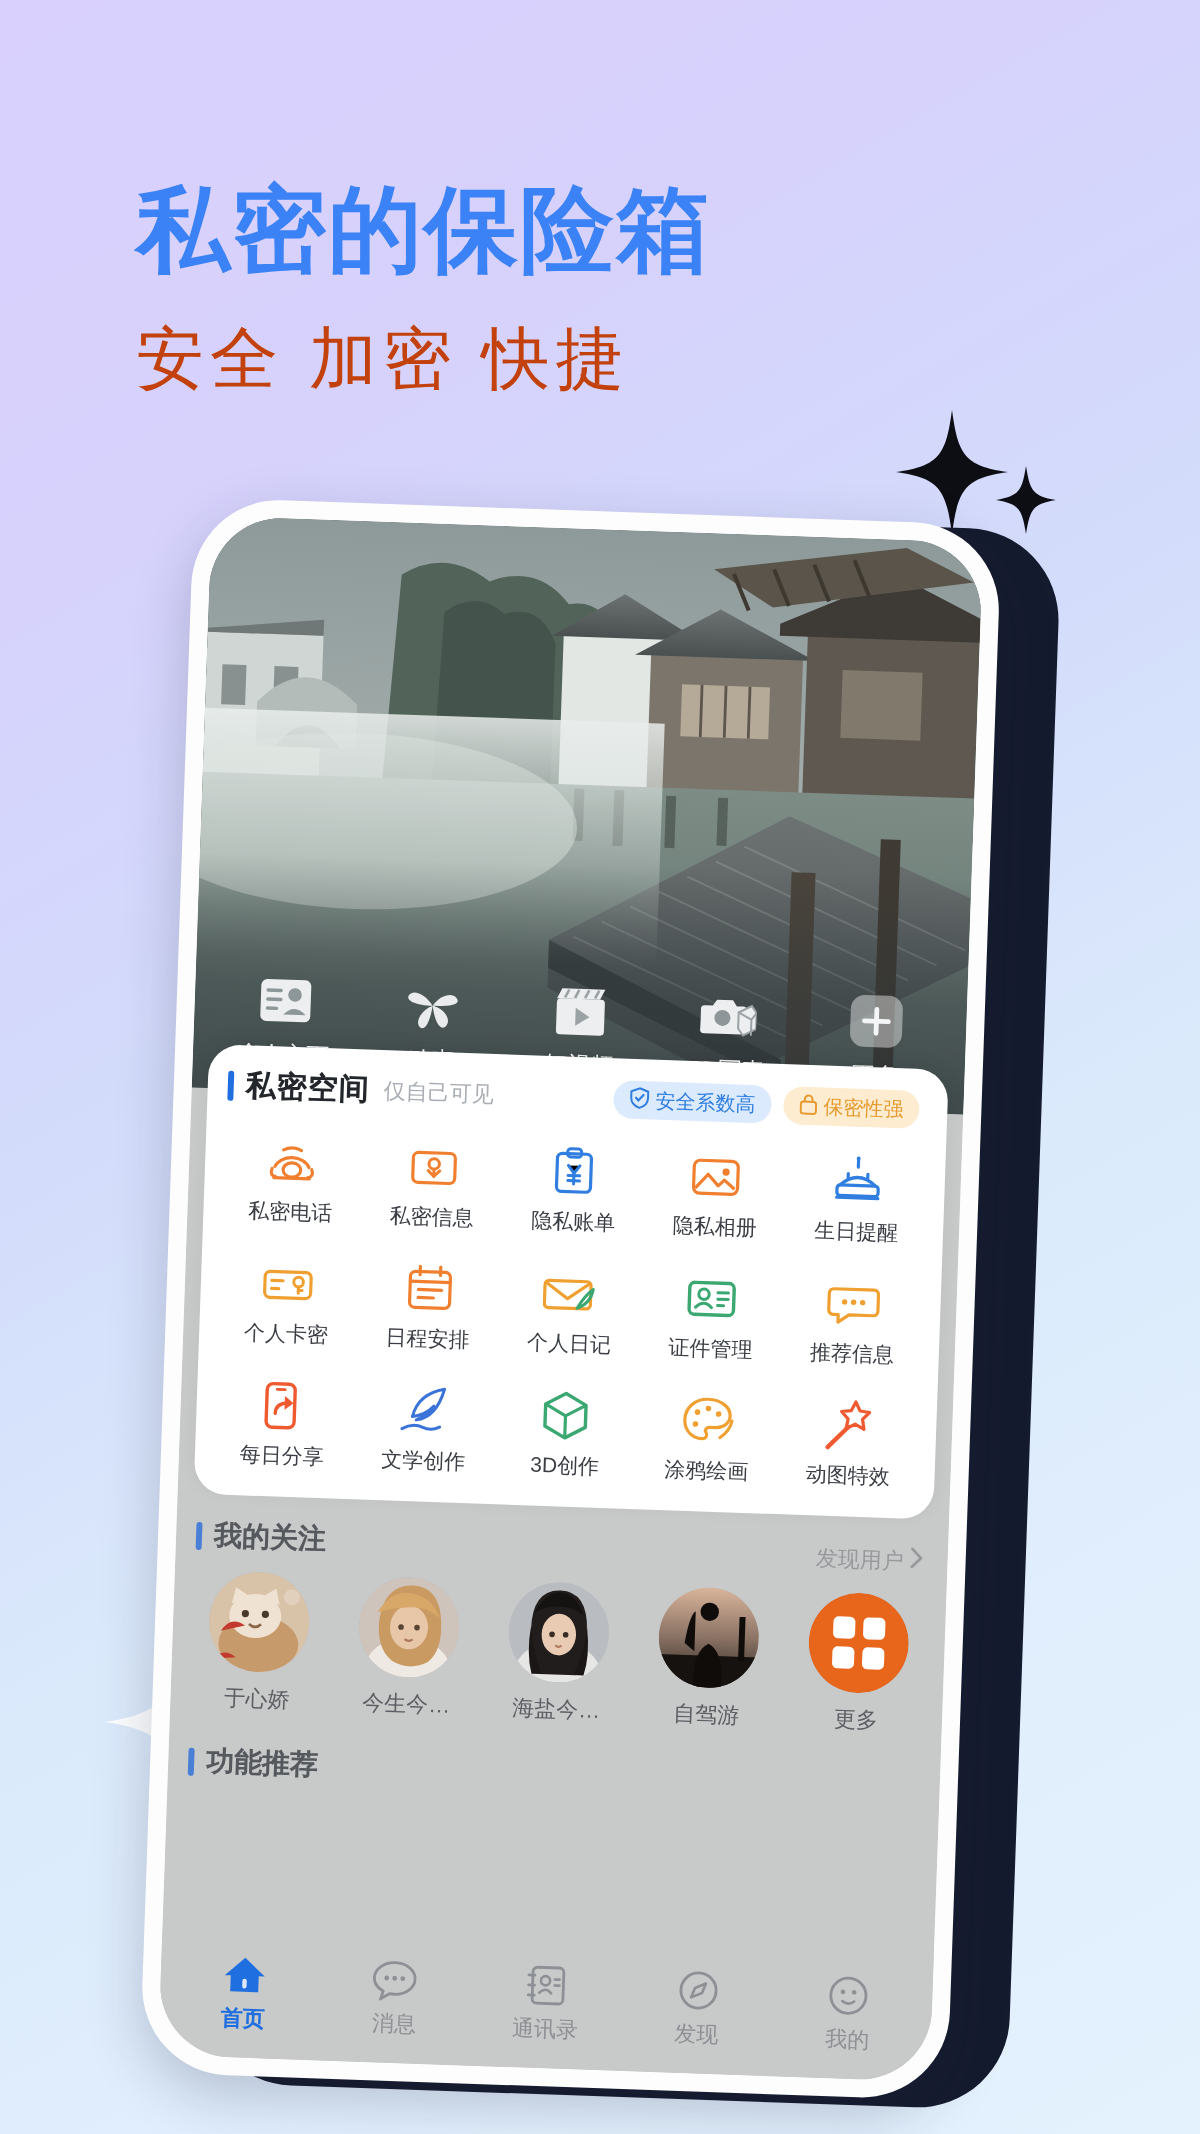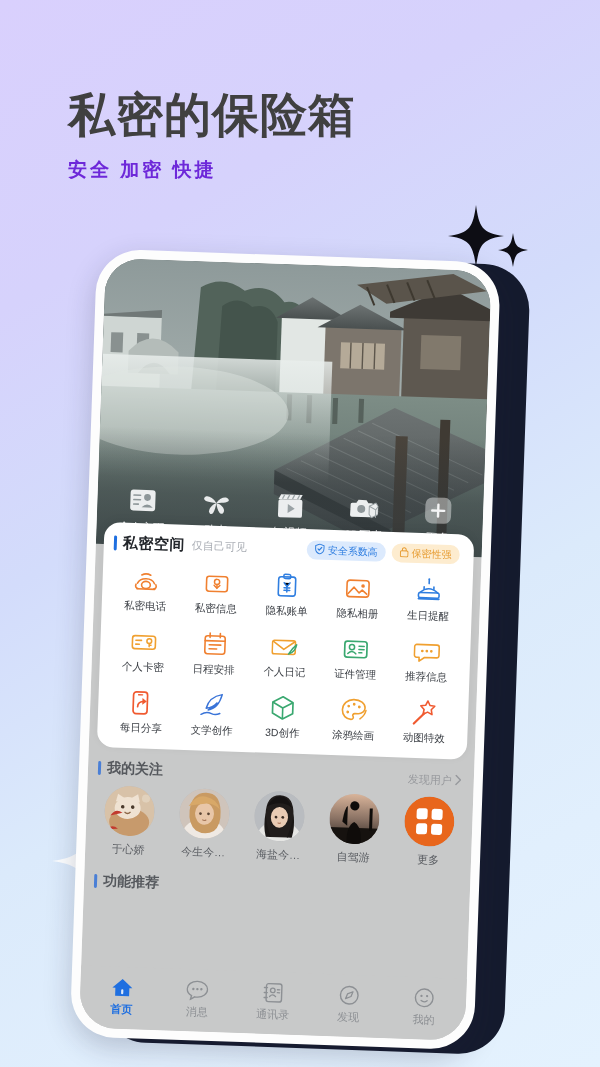--- a/index.html
+++ b/index.html
@@ -9,25 +9,25 @@
     background:linear-gradient(150deg,#d9d0fd 0%,#d6d2fc 22%,#d3dcfb 42%,#dbeafb 62%,#e1effd 82%,#e4f2fe 100%);
   }
 
   
   .spark{position:absolute;pointer-events:none;}
   .spark svg{display:block;}
 
   
   .headline{position:absolute;left:68px;top:88px;width:470px;}
   .h-title{
-    font-size:47px;font-weight:700;color:#404040;letter-spacing:1px;
+    font-size:47px;font-weight:700;color:#3b82f6;letter-spacing:1px;
     line-height:1.16;white-space:nowrap;
   }
   .h-sub{
-    margin-top:14px;font-size:19px;font-weight:700;color:#6d28d9;
+    margin-top:14px;font-size:34px;font-weight:400;color:#c2410c;
     letter-spacing:3px;white-space:nowrap;
   }
 
   
   .phone-wrap{position:absolute;left:86px;top:252px;width:436px;height:800px;}
   .phone-rot{position:absolute;inset:0;transform:rotate(2.0deg);transform-origin:50% 40%;}
   .phone-shadow{
     position:absolute;left:30px;top:6px;width:404px;height:790px;
     background:#151b2e;border-radius:46px;
   }

